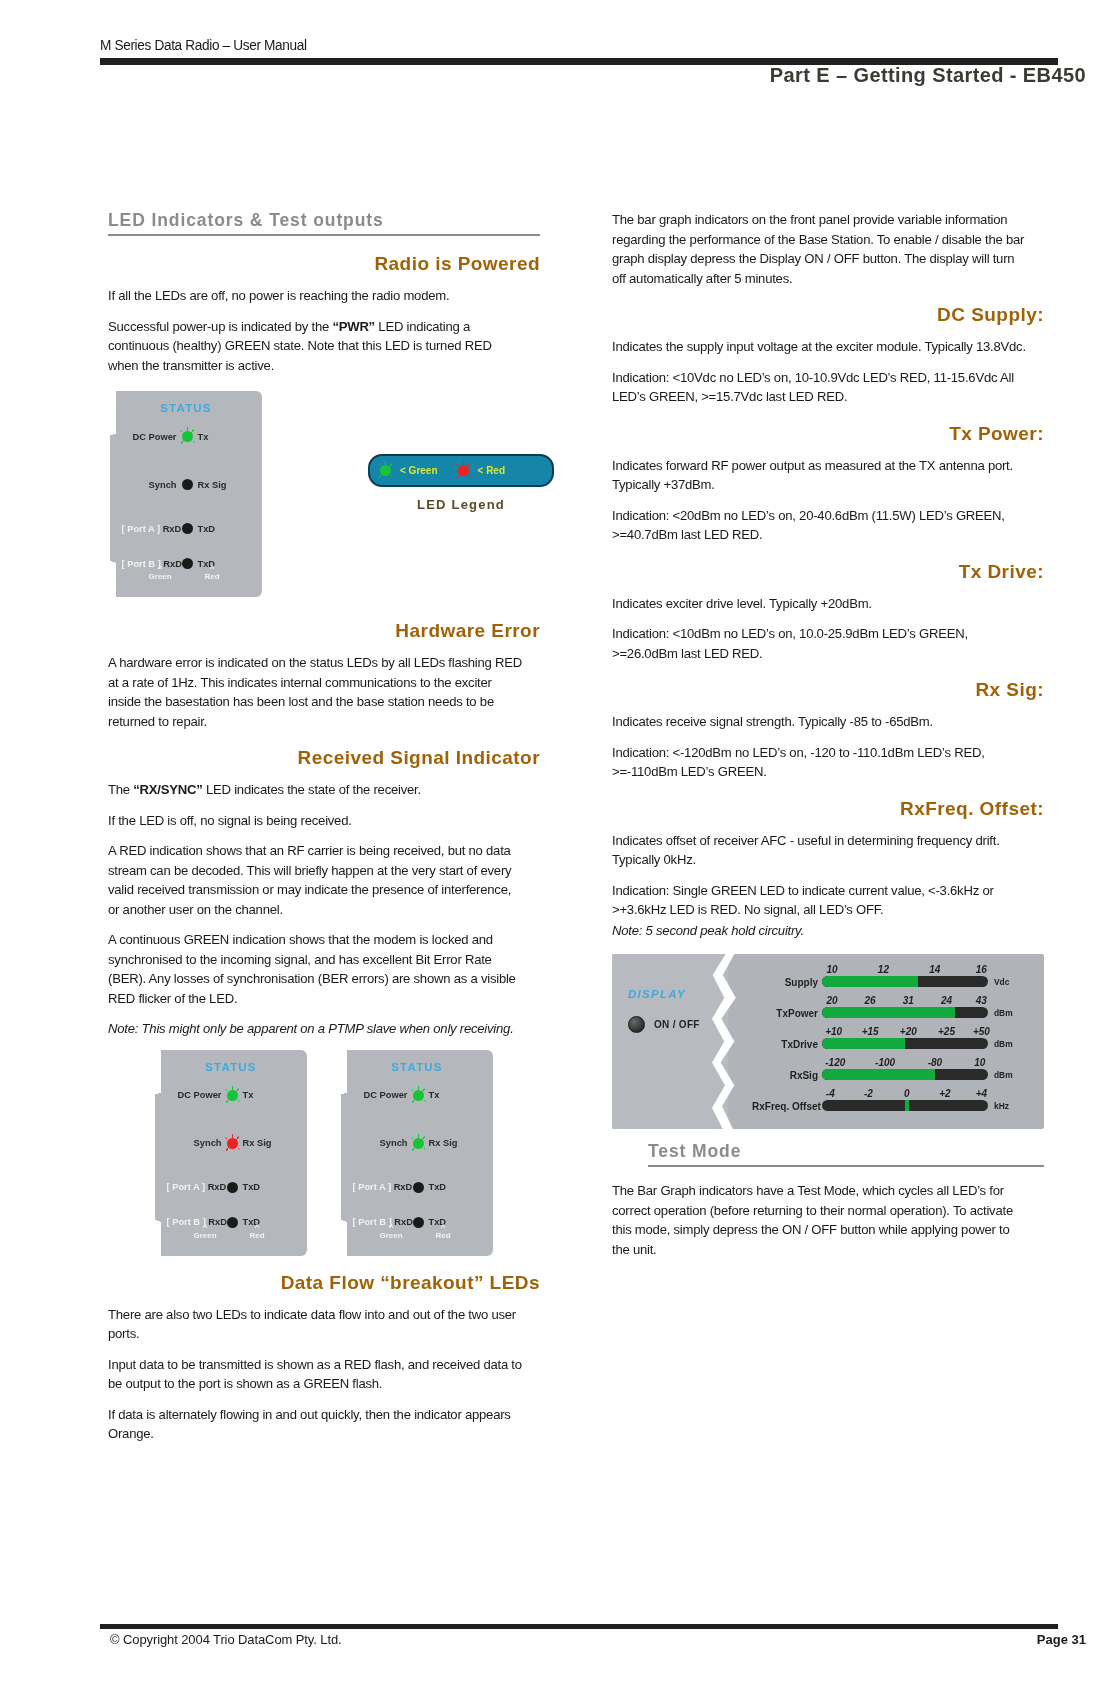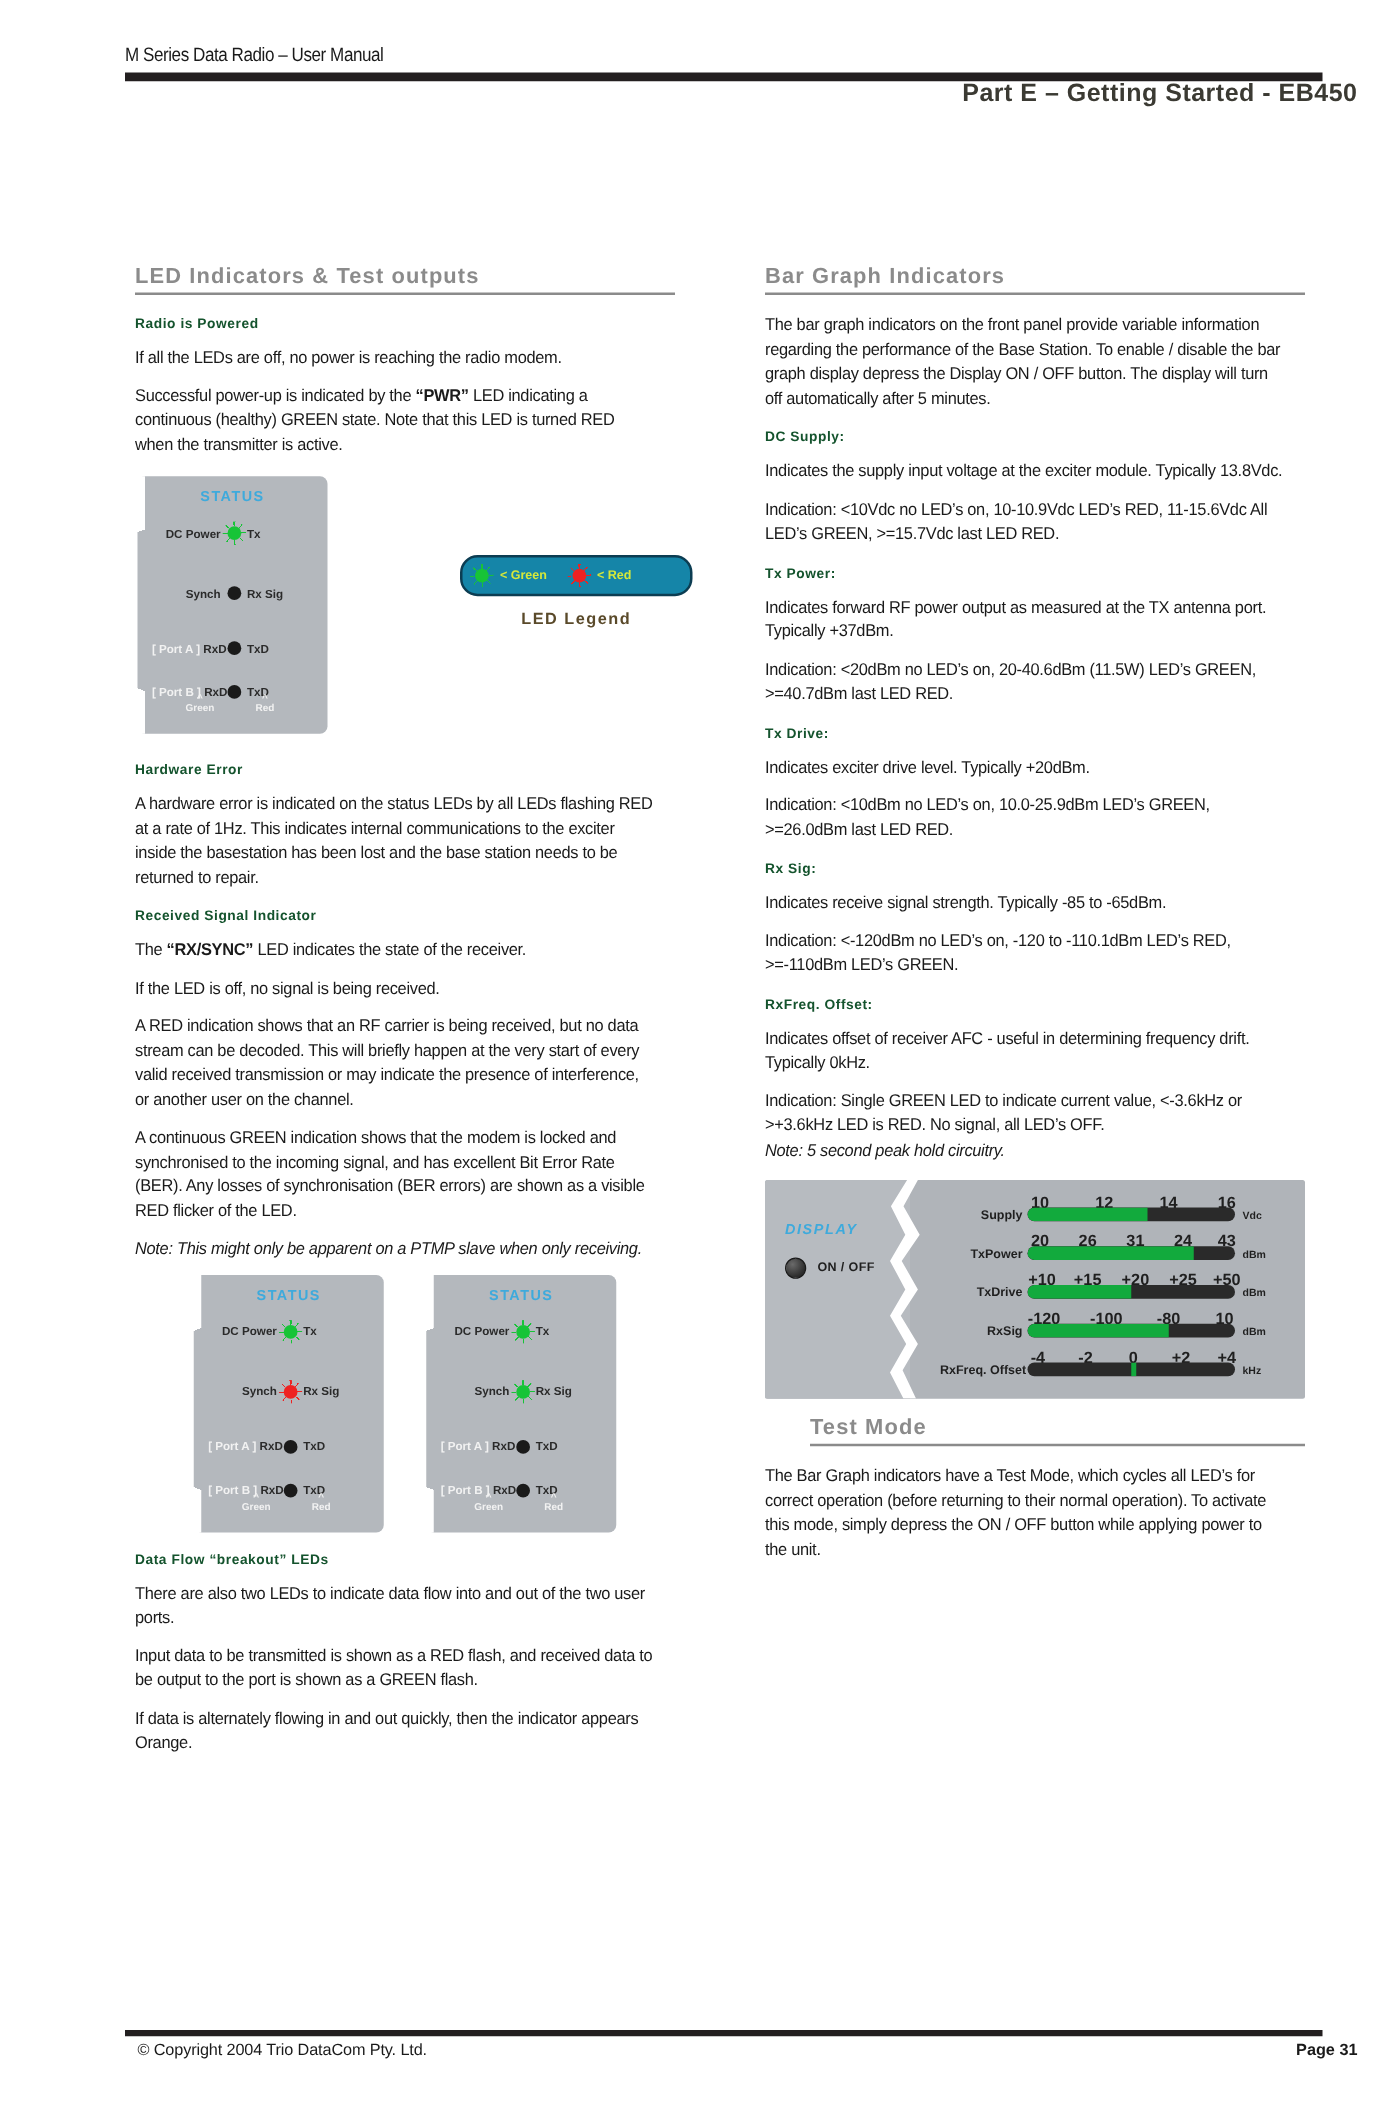--- a/index.html
+++ b/index.html
@@ -36,22 +36,22 @@
 
   .sect-h{
     font-size:17.5px; font-weight:bold; color:#8b8b8b;
     letter-spacing:0.9px; padding-bottom:3px;
     border-bottom:2.5px solid #8b8b8b;
     margin:0 0 17px 0;
   }
   .sect-h.tight{ margin-bottom:14px; }
 
   .sub-h{
-    font-size:11px; font-weight:bold; color:#14532d;
-    letter-spacing:0.45px; margin:16px 0 11px 0;
+    font-size:19px; font-weight:bold; color:#a16207;
+    letter-spacing:0.45px; margin:16px 0 11px 0;text-align:right;
   }
   .sub-h.first{ margin-top:0; }
 
   p.body{
     font-size:13.6px; line-height:19.5px; color:#1a1a1a;
     margin:0 0 11px 0; letter-spacing:-0.25px;
     transform:scaleX(0.965); transform-origin:left top;
   }
   p.body.ital{ font-style:italic; }
   .b{ font-weight:bold; }
@@ -161,21 +161,21 @@
   .bg-row{ position:relative; height:31px; }
   .bg-name{
     position:absolute; left:0; top:13px; width:66px; text-align:right;
     font-size:10px; font-weight:bold; color:#1f1f1f; white-space:nowrap;
   }
   .bg-scale{
     position:absolute; left:70px; top:0; width:166px; height:11px;
   }
   .bg-scale span{
     position:absolute; transform:translateX(-50%);
-    font-size:13px; font-weight:bold; color:#1f1f1f; white-space:nowrap;
+    font-size:10px; font-weight:bold; color:#1f1f1f; white-space:nowrap;font-style:italic;
   }
   .bg-bar{
     position:absolute; left:70px; top:12px; width:166px; height:11px;
     background:#2a2a2a; border-radius:6px; overflow:hidden;
   }
   .bg-fill{ position:absolute; left:0; top:0; height:100%; background:#12aa3d; border-radius:6px 0 0 6px; }
   .bg-tick{ position:absolute; top:0; height:100%; width:4px; background:#12aa3d; }
   .bg-unit{
     position:absolute; left:242px; top:13px;
     font-size:8.4px; font-weight:bold; color:#1f1f1f; white-space:nowrap;
@@ -328,21 +328,20 @@
   </div>
 
   <h3 class="sub-h">Data Flow “breakout” LEDs</h3>
   <p class="body">There are also two LEDs to indicate data flow into and out of the two user ports.</p>
   <p class="body">Input data to be transmitted is shown as a RED flash, and received data to be output to the port is shown as a GREEN flash.</p>
   <p class="body">If data is alternately flowing in and out quickly, then the indicator appears Orange.</p>
 </div>
 
 <div class="col col-right">
 
-  <h2 class="sect-h tight">Bar Graph Indicators</h2>
   <p class="body">The bar graph indicators on the front panel provide variable information regarding the performance of the Base Station. To enable / disable the bar graph display depress the Display ON / OFF button. The display will turn off automatically after 5 minutes.</p>
 
   <h3 class="sub-h">DC Supply:</h3>
   <p class="body">Indicates the supply input voltage at the exciter module. Typically 13.8Vdc.</p>
   <p class="body">Indication: &lt;10Vdc no LED’s on, 10-10.9Vdc LED’s RED, 11-15.6Vdc All LED’s GREEN, &gt;=15.7Vdc last LED RED.</p>
 
   <h3 class="sub-h">Tx Power:</h3>
   <p class="body">Indicates forward RF power output as measured at the TX antenna port. Typically +37dBm.</p>
   <p class="body">Indication: &lt;20dBm no LED’s on, 20-40.6dBm (11.5W) LED’s GREEN, &gt;=40.7dBm last LED RED.</p>
 

